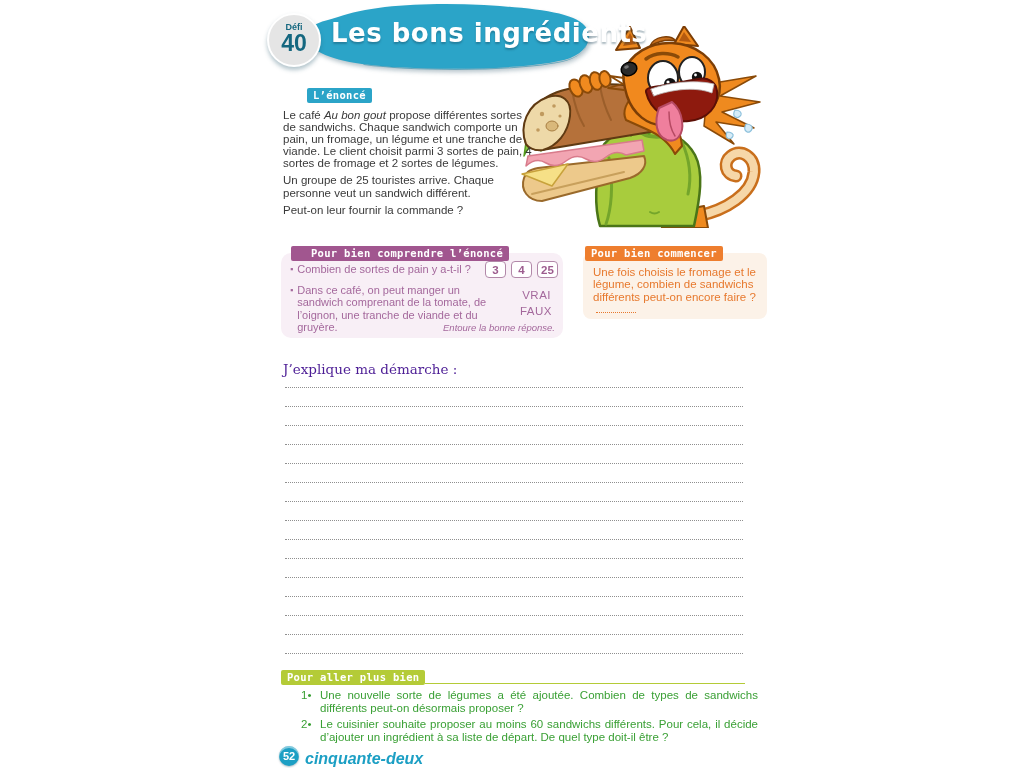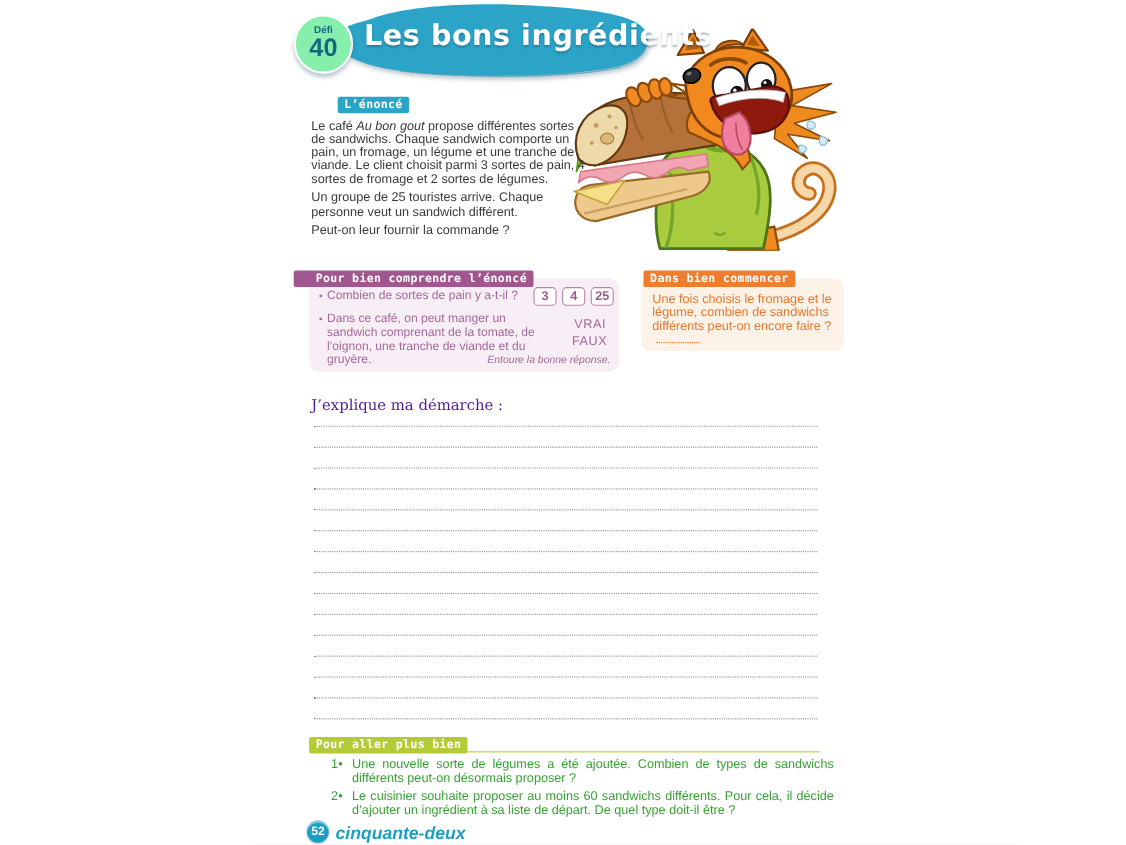--- a/index.html
+++ b/index.html
@@ -9,21 +9,21 @@
     background:#ffffff; overflow:hidden;
     font-family:"Liberation Sans","DejaVu Sans",sans-serif;
     color:#3a3a3a;
   }
 
   
   .blob-svg { position:absolute; left:294px; top:0; width:302px; height:74px;
               filter:drop-shadow(2px 3px 2px rgba(50,90,110,.35)); }
   .defi-circle {
     position:absolute; left:267px; top:13px; width:54px; height:54px;
-    border-radius:50%; background:#86efac; border:2px solid #ffffff;
+    border-radius:50%; background:#e5e5e5; border:2px solid #ffffff;
     box-shadow:0 3px 4px rgba(40,90,110,.35);
     color:#15677f; text-align:center; z-index:3;
   }
   .defi-label { font-size:9px; font-weight:bold; margin-top:8px; line-height:9px; }
   .defi-number { font-size:23px; font-weight:bold; line-height:23px; }
   .page-title {
     position:absolute; left:331px; top:18px; z-index:3;
     font-size:26px; font-weight:bold; color:#ffffff; letter-spacing:0.5px;
     text-shadow:0 2px 2px rgba(20,60,80,.35);
     font-family:"DejaVu Sans","Liberation Sans",sans-serif;
@@ -46,21 +46,21 @@
   
   .enonce { position:absolute; left:283px; top:85px; width:250px; }
   .enonce p { margin:5px 0 0; font-size:11.5px; line-height:12.1px; color:#3a3a3a; }
   .enonce p.first { margin-top:6px; }
 
   
   .comprehend-box {
     position:absolute; left:281px; top:253px; width:282px; height:85px;
     background:#f8eff6; border-radius:10px;
   }
-  .comprehend-badge { position:absolute; left:267px; top:246px; z-index:2;padding-left:20px; }
+  .comprehend-badge { position:absolute; left:291px; top:246px; z-index:2;padding-left:20px; }
   .comprehend-box .q1 {
     position:absolute; left:9px; top:10px; display:flex; align-items:center;
     font-size:11px; color:#a4689c; white-space:nowrap;
   }
   .bullet { color:#a4689c; margin-right:4px; font-size:9px; }
   .ansboxes { position:absolute; right:5px; top:8px; display:flex; }
   .ansbox {
     width:21px; height:17px; margin-left:5px; background:#fff;
     border:1px solid #b288a9; border-radius:4px;
     color:#9c5c8e; font-weight:bold; font-size:11.5px;
@@ -241,21 +241,21 @@
     </div>
     <div class="q2">
       <span class="bullet">▪</span>
       <span>Dans ce café, on peut manger un sandwich comprenant de la tomate, de l’oignon, une tranche de viande et du gruyère.</span>
     </div>
     <div class="vrai">VRAI</div>
     <div class="faux">FAUX</div>
     <div class="entoure">Entoure la bonne réponse.</div>
   </div>
 
-  <span class="badge orange commencer-badge">Dans bien commencer</span>
+  <span class="badge orange commencer-badge">Pour bien commencer</span>
   <div class="commencer-box">
     <div class="commencer-text">
       <span>Une fois choisis le fromage et le légume, combien de sandwichs différents peut-on encore faire ?</span><span class="answer-dots"></span>
     </div>
   </div>
 
   <div class="demarche-title">J’explique ma démarche :</div>
   <div class="writing-lines">
       <div class="wline"></div>
       <div class="wline"></div>

